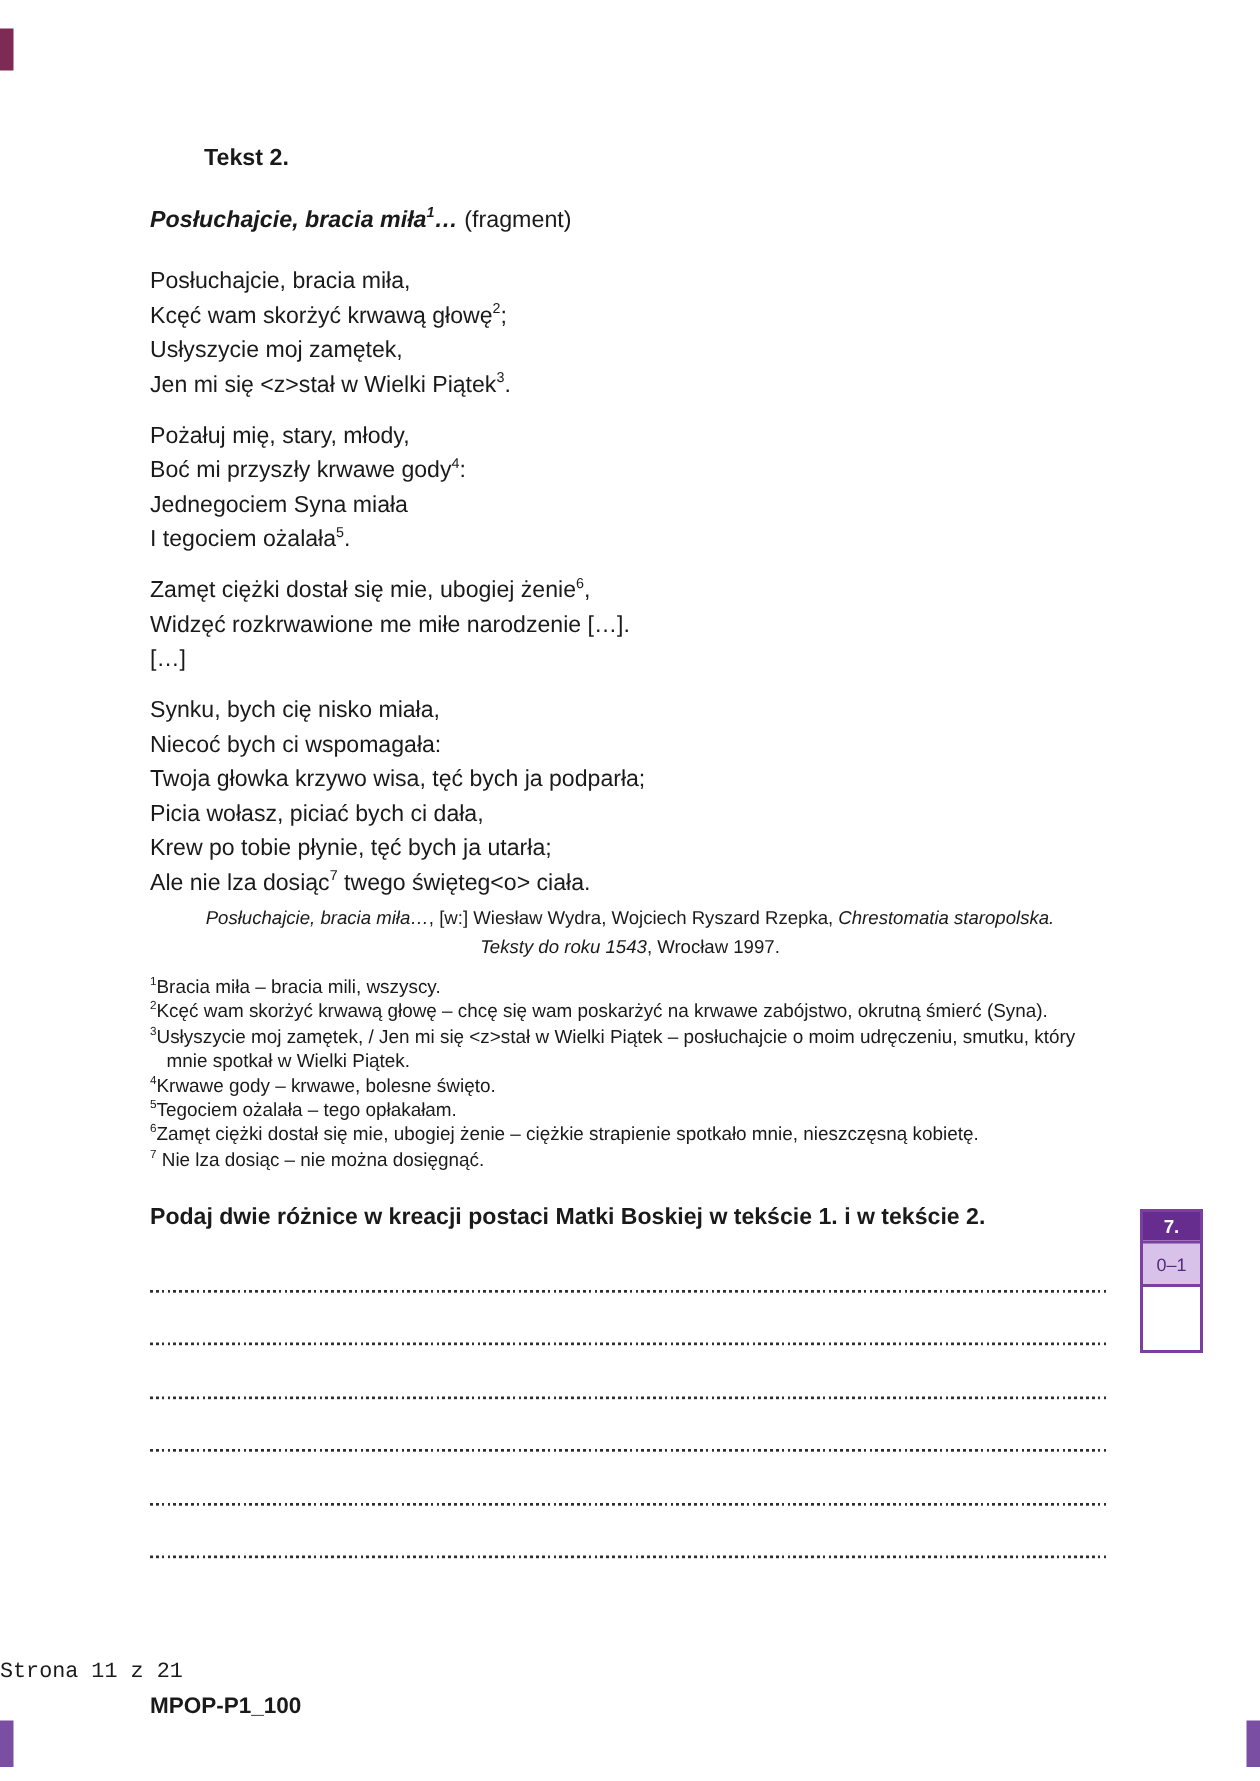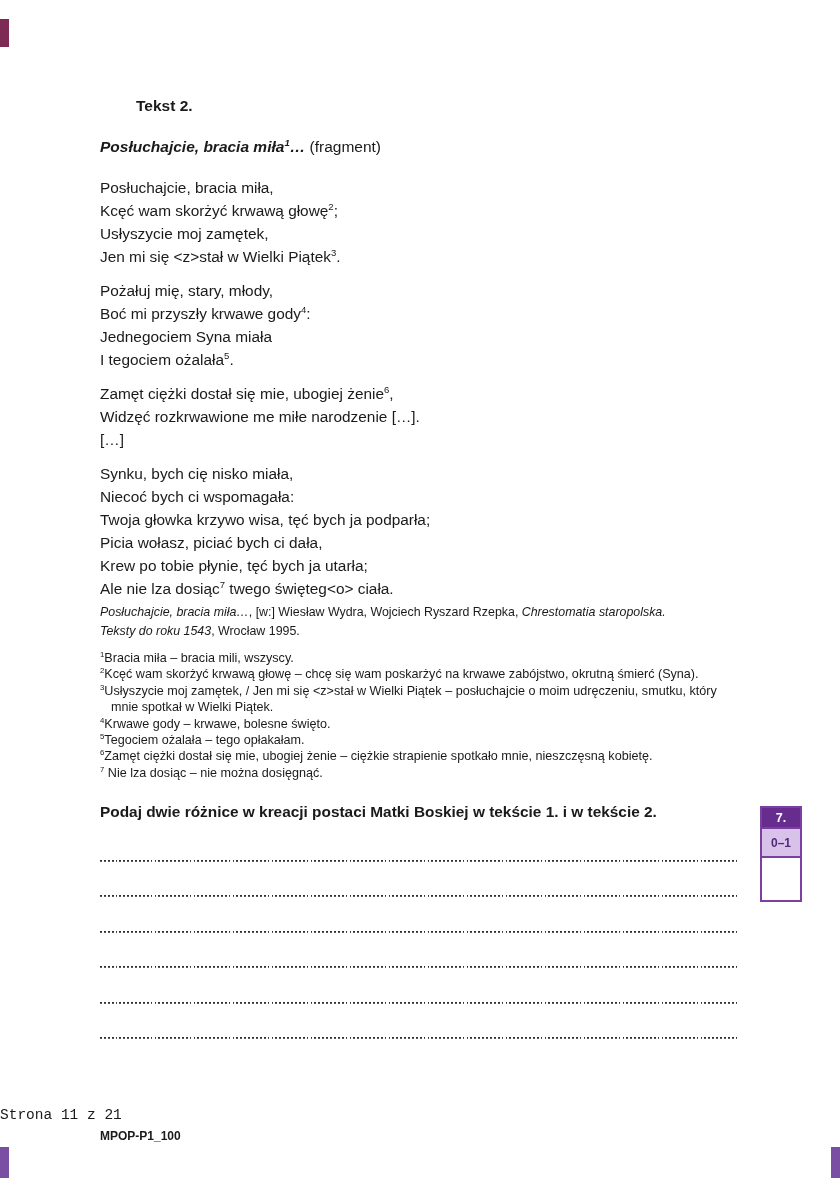--- a/index.html
+++ b/index.html
@@ -14,38 +14,38 @@
 
   .h{position:absolute;left:100px;top:97px;font-size:15.5px;font-weight:bold;margin-left:36px;}
   .title{position:absolute;left:100px;top:138px;font-size:15.5px;}
   .bi{font-weight:bold;font-style:italic;}
 
   sup{font-size:62%;line-height:0;vertical-align:super;}
 
   .poem{position:absolute;left:100px;top:176px;width:640px;font-size:15.4px;line-height:23px;}
   .stanza{margin:0 0 11px 0;}
 
-  .citation{position:absolute;left:100px;top:603px;width:640px;text-align:left;font-size:12.4px;line-height:18.5px;}
+  .citation{position:absolute;left:100px;top:603px;width:640px;text-align:center;font-size:12.4px;line-height:18.5px;}
   .i{font-style:italic;}
 
   .footnotes{position:absolute;left:100px;top:650px;width:644px;font-size:12.6px;line-height:16.4px;}
   .footnote{padding-left:11px;text-indent:-11px;}
 
   .question{position:absolute;left:100px;top:803px;width:660px;font-size:15.4px;font-weight:bold;white-space:nowrap;}
 
   .badge{position:absolute;left:760px;top:806px;width:38px;border:2px solid var(--badge-border,#7b3fa0);background:#fff;}
   .badge-num{height:19px;background:var(--badge-header-bg,#662d8f);color:#fff;font-size:12.5px;font-weight:bold;display:flex;align-items:center;justify-content:center;}
-  .badge-pts{height:27px;background:var(--badge-points-bg,#d9c2ea);color:#532a7a;font-size:12px;font-weight:bold;display:flex;align-items:center;justify-content:center;border-top:2px solid var(--badge-border,#7b3fa0);border-bottom:2px solid var(--badge-border,#7b3fa0);}
+  .badge-pts{height:27px;background:var(--badge-points-bg,#d9c2ea);color:#532a7a;font-size:12px;font-weight:normal;display:flex;align-items:center;justify-content:center;border-top:2px solid var(--badge-border,#7b3fa0);border-bottom:2px solid var(--badge-border,#7b3fa0);}
   .badge-empty{height:42px;background:#fff;}
 
   .answers{position:absolute;left:100px;top:826px;width:638px;}
   .dotline{height:35.5px;background-image:repeating-linear-gradient(90deg,#2f2f2f 0 1.8px,transparent 1.8px 3.9px);background-repeat:repeat-x;background-position:0 bottom;background-size:auto 1.8px;}
 
   .page-num{position:absolute;left:0;top:1107px;width:668px;font-size:14.5px;font-family:Liberation Mono, monospace;}
-  .code{position:absolute;left:100px;top:1129px;font-size:12px;font-weight:bold;text-align:right;}
+  .code{position:absolute;left:100px;top:1129px;font-size:15px;font-weight:bold;text-align:right;}
 </style>
 </head>
 <body>
 
 <div class="page">
 
   <div class="edge-mark tl"></div>
   <div class="edge-mark bl"></div>
   <div class="edge-mark br"></div>
 
@@ -76,21 +76,21 @@
         <div>Niecoć bych ci wspomagała:</div>
         <div>Twoja głowka krzywo wisa, tęć bych ja podparła;</div>
         <div>Picia wołasz, piciać bych ci dała,</div>
         <div>Krew po tobie płynie, tęć bych ja utarła;</div>
         <div>Ale nie lza dosiąc<sup>7</sup> twego święteg&lt;o&gt; ciała.</div>
       </div>
     </div>
 
   <div class="citation">
     <div><span class="i">Posłuchajcie, bracia miła…</span><span>, [w:] Wiesław Wydra, Wojciech Ryszard Rzepka, </span><span class="i">Chrestomatia staropolska.</span></div>
-    <div><span class="i">Teksty do roku 1543</span><span>, Wrocław 1995.</span></div>
+    <div><span class="i">Teksty do roku 1543</span><span>, Wrocław 1997.</span></div>
   </div>
 
   <div class="footnotes">
       <div class="footnote"><sup>1</sup>Bracia miła – bracia mili, wszyscy.</div>
       <div class="footnote"><sup>2</sup>Kcęć wam skorżyć krwawą głowę – chcę się wam poskarżyć na krwawe zabójstwo, okrutną śmierć (Syna).</div>
       <div class="footnote"><sup>3</sup>Usłyszycie moj zamętek, / Jen mi się &lt;z&gt;stał w Wielki Piątek – posłuchajcie o moim udręczeniu, smutku, który mnie spotkał w Wielki Piątek.</div>
       <div class="footnote"><sup>4</sup>Krwawe gody – krwawe, bolesne święto.</div>
       <div class="footnote"><sup>5</sup>Tegociem ożalała – tego opłakałam.</div>
       <div class="footnote"><sup>6</sup>Zamęt ciężki dostał się mie, ubogiej żenie – ciężkie strapienie spotkało mnie, nieszczęsną kobietę.</div>
       <div class="footnote"><sup>7</sup> Nie lza dosiąc – nie można dosięgnąć.</div>

